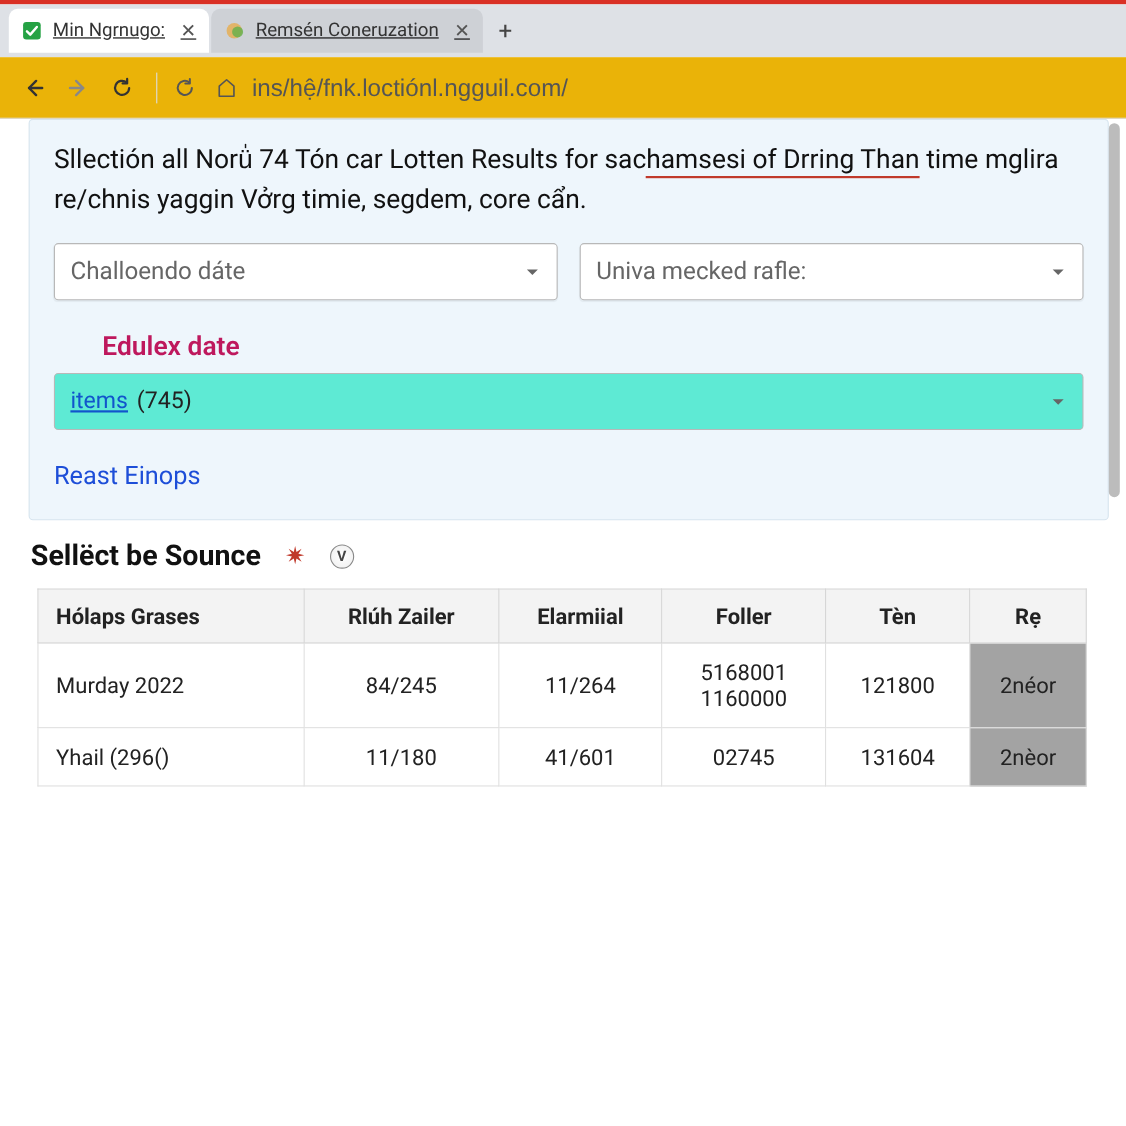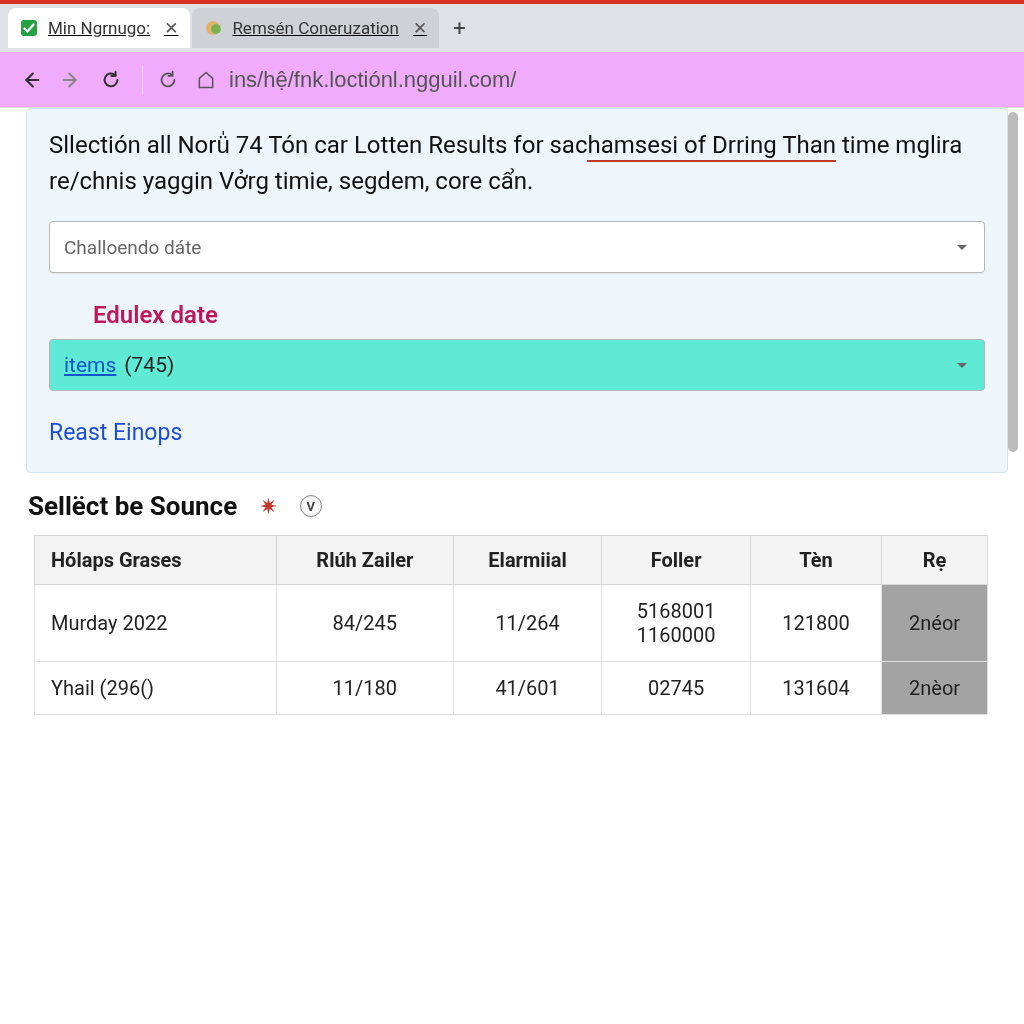--- a/index.html
+++ b/index.html
@@ -9,37 +9,37 @@
 
 .tabs-bar { display: flex; align-items: center; background: #dee1e6; height: 48px; padding-left: 8px; }
 .tab { display: flex; align-items: center; height: 40px; padding: 0 12px; border-top-left-radius: 8px; border-top-right-radius: 8px; margin-right: 2px; position: relative; text-decoration: underline; }
 .tab.active { background: #fff; }
 .tab.inactive { background: #ced1d6; }
 .tab-favicon { width: 18px; height: 18px; margin-right: 10px; display: flex; align-items: center; justify-content: center; }
 .tab-title { font-size: 17px; color: #333; white-space: nowrap; max-width: 170px; overflow: hidden; text-overflow: ellipsis; }
 .tab-close { margin-left: 14px; font-size: 17px; color: #555; cursor: pointer; }
 .new-tab { margin-left: 12px; font-size: 22px; color: #444; cursor: pointer; }
 
-.addr-bar { display: flex; align-items: center; height: 56px; padding: 0 14px; border-bottom: 1px solid #ddd; background: #f0abfc; }
+.addr-bar { display: flex; align-items: center; height: 56px; padding: 0 14px; border-bottom: 1px solid #ddd; background: #eab308; }
 .nav-btn { width: 34px; height: 34px; display: flex; align-items: center; justify-content: center; font-size: 22px; color: #333; cursor: pointer; margin-right: 6px; }
 .addr-divider { width: 1px; height: 28px; background: #ddd; margin: 0 8px; }
 .site-icon { width: 30px; height: 30px; display: flex; align-items: center; justify-content: center; font-size: 18px; color: #555; }
 .url-field { flex: 1; border: none; font-size: 22px; color: #555; padding-left: 8px; outline: none; background: transparent; }
 
 .content-wrapper { position: relative; height: calc(1024px - 108px); overflow: hidden; }
 .scroll-track { position: absolute; right: 2px; top: 0; width: 14px; height: 400px; }
 .scroll-thumb { width: 10px; height: 340px; background: #bcbcbc; border-radius: 6px; margin-top: 4px; }
 
 .panel { margin: 0 16px 18px 26px; background: #eef6fc; border: 1px solid #d6e4ee; border-radius: 4px; padding: 18px 22px 26px 22px; }
 .desc-text { font-size: 24px; line-height: 1.5; color: #111; }
 .desc-link { color: #111; text-decoration: none; border-bottom: 2px solid #c0392b; padding-bottom: 1px; }
 
 .selects-row { display: flex; gap: 20px; margin-top: 22px; }
 .select-box { flex: 1; height: 52px; background: #fff; border: 1px solid #b8b8b8; border-radius: 4px; display: flex; align-items: center; justify-content: space-between; padding: 0 14px; cursor: pointer; box-shadow: 0 1px 1px rgba(0,0,0,0.05); }
-.select-text { font-size: 19px; color: #666; }
+.select-text { font-size: 22px; color: #666; }
 .chev { color: #666; }
 
 .field-label { font-size: 24px; font-weight: 600; color: #be185d; margin-top: 28px; margin-left: 44px; }
 .long-select { margin-top: 10px; height: 52px; background: #5eead4; border: 1px solid #b8b8b8; border-radius: 4px; display: flex; align-items: center; justify-content: space-between; padding: 0 14px; cursor: pointer; }
 .items-link { color: #1155cc; text-decoration: underline; font-size: 21px; }
 .items-count { color: #222; font-size: 21px; margin-left: 4px; }
 .reset-link { display: inline-block; margin-top: 28px; font-size: 23px; color: #1d4ed8; cursor: pointer; }
 
 .section-head { display: flex; align-items: center; gap: 22px; margin: 12px 28px 14px 28px; }
 .section-title { font-size: 26px; font-weight: 700; color: #111; }
@@ -124,20 +124,28 @@
     </div>
 
   <div class="panel">
     <p class="desc-text">
       <span>Sllectión all Norü̍ 74 Tón car Lotten Results for sac</span><a class="desc-link">hamsesi of Drring Than</a><span> time mglira re/chnis yaggin Vởrg timie, segdem, core cẩn.</span>
     </p>
 
     <div class="selects-row">
       <div class="select-box">
         <span class="select-text">Challoendo dáte</span>
+        <span class="chev">
+            <svg width="16" height="16" viewBox="0 0 16 16">
+              <path d="M3 6 L8 11 L13 6 Z" fill="#666"></path>
+            </svg>
+          </span>
+      </div>
+      <div class="select-box">
+        <span class="select-text">Univa mecked rafle:</span>
         <span class="chev">
             <svg width="16" height="16" viewBox="0 0 16 16">
               <path d="M3 6 L8 11 L13 6 Z" fill="#666"></path>
             </svg>
           </span>
       </div>
     </div>
 
     <div class="field-label">Edulex date</div>
     <div class="long-select">

